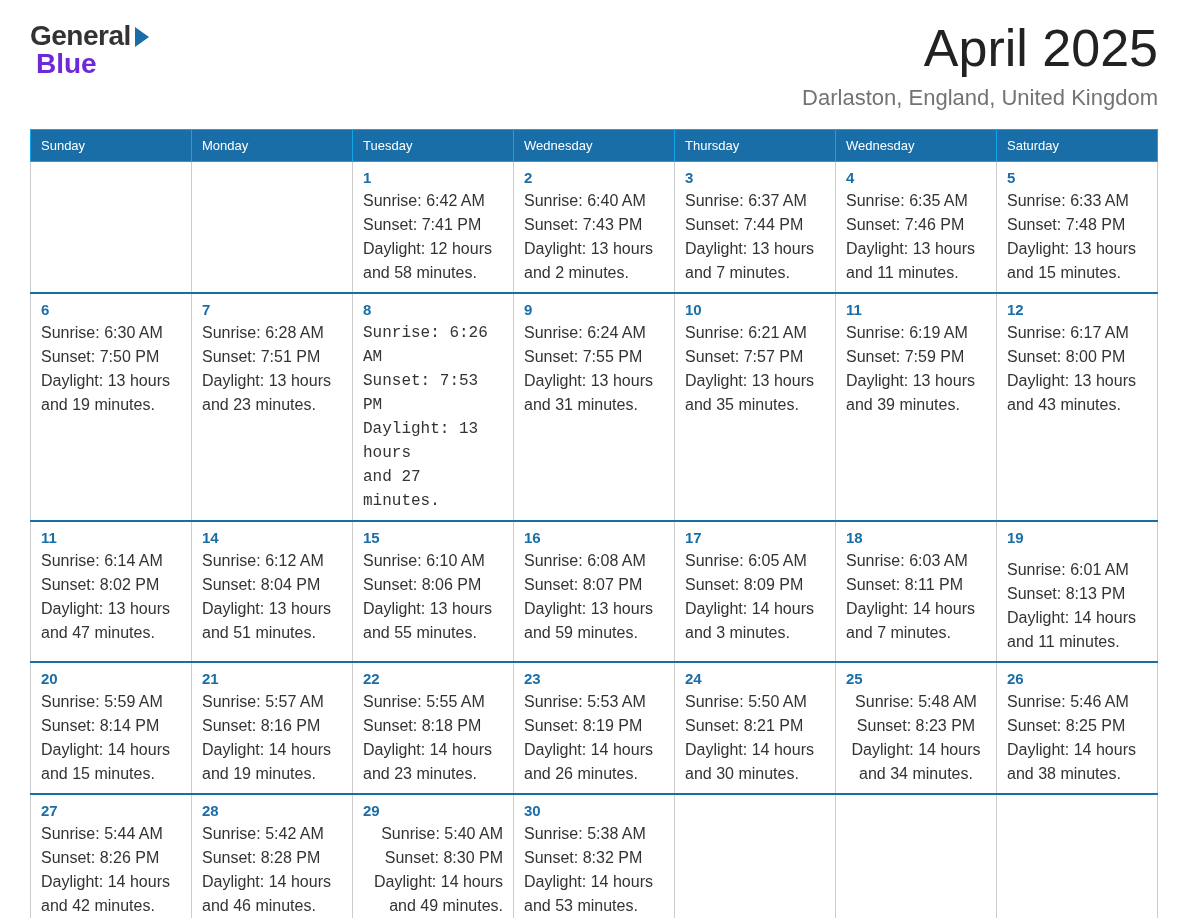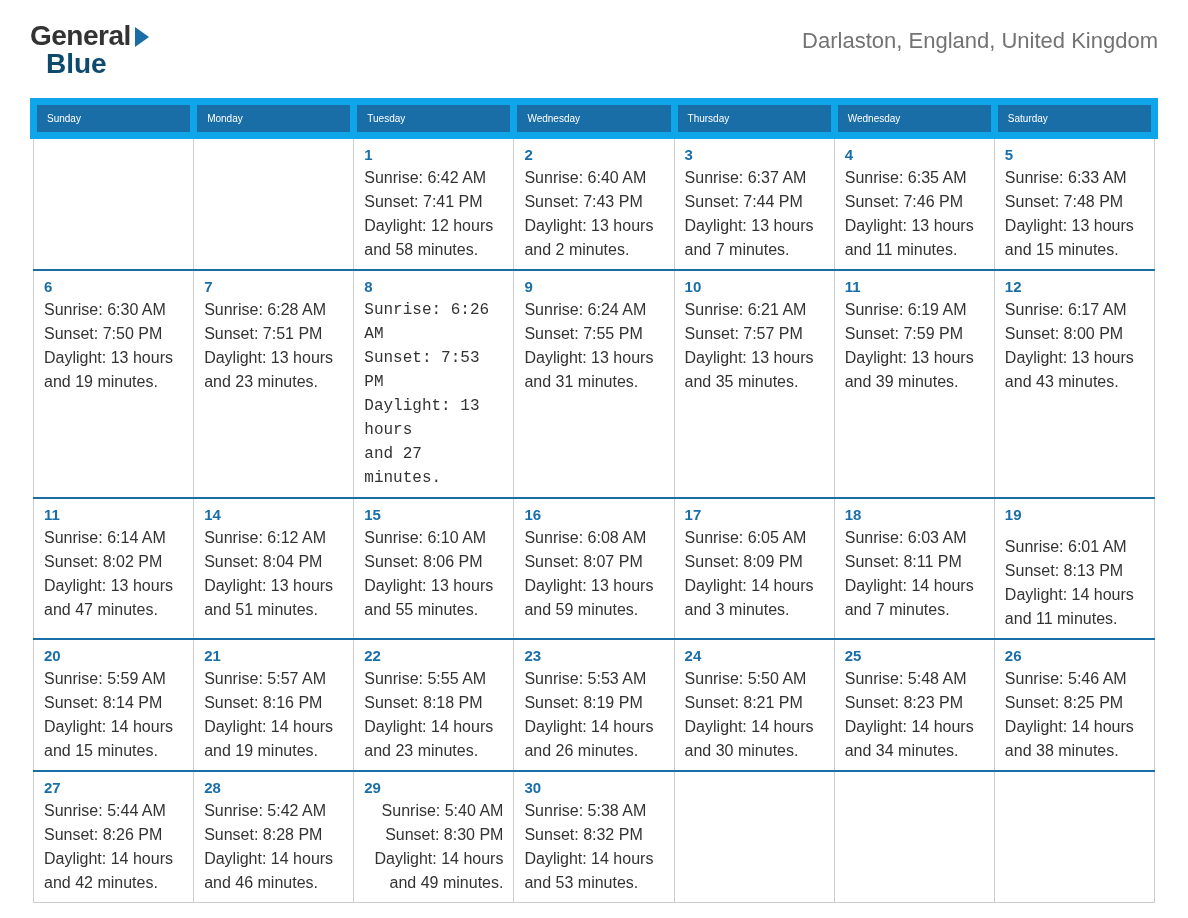--- a/index.html
+++ b/index.html
@@ -36,23 +36,23 @@
       height: 0;
       border-left: 14px solid #1a6ea8;
       border-top: 10px solid transparent;
       border-bottom: 10px solid transparent;
       margin-left: 4px;
       margin-top: 2px;
     }
     .logo-blue {
       font-size: 28px;
       font-weight: bold;
-      color: #0c4a6e;
+      color: #6d28d9;
       margin-top: -4px;
-      margin-left: 16px;
+      margin-left: 6px;
     }
     .title-section {
       text-align: right;
     }
     .month-title {
       font-size: 52px;
       font-weight: normal;
       color: #222;
       line-height: 1.1;
     }
@@ -61,25 +61,25 @@
       color: #737373;
       margin-top: 8px;
     }
     .calendar {
       width: 100%;
       border-collapse: collapse;
     }
     .calendar th {
       background: #1a6ea8;
       color: #fff;
-      font-size: 10px;
+      font-size: 13px;
       font-weight: normal;
       padding: 8px 10px;
       text-align: left;
-      border: 7px solid #0ea5e9;
+      border: 1px solid #0ea5e9;
     }
     .calendar td {
       border: 1px solid #ccc;
       vertical-align: top;
       padding: 7px 10px;
       width: 14.28%;
       min-height: 100px;
     }
     .day-number {
       font-size: 15px;
@@ -108,20 +108,21 @@
 
 <div class="header">
   <div class="logo">
     <div class="logo-top">
       <span class="logo-general">General</span>
       <div class="logo-arrow"></div>
     </div>
     <span class="logo-blue">Blue</span>
   </div>
   <div class="title-section">
+    <div class="month-title">April 2025</div>
     <div class="location-title">Darlaston, England, United Kingdom</div>
   </div>
 </div>
 
 <table class="calendar">
   <thead>
     <tr>
     <th>Sunday</th>
         <th>Monday</th>
         <th>Tuesday</th>
@@ -304,21 +305,21 @@
         </td>
         <td>
           <span class="day-number">24</span>
           <div class="day-info" style="white-space: pre-line;">Sunrise: 5:50 AM
 Sunset: 8:21 PM
 Daylight: 14 hours
 and 30 minutes.</div>
         </td>
         <td>
           <span class="day-number">25</span>
-          <div class="day-info" style="white-space: pre-line;">Sunrise: 5:48 AM
+          <div class="day-info" style="white-space: pre-line; text-align: center;">Sunrise: 5:48 AM
 Sunset: 8:23 PM
 Daylight: 14 hours
 and 34 minutes.</div>
         </td>
         <td>
           <span class="day-number">26</span>
           <div class="day-info" style="white-space: pre-line;">Sunrise: 5:46 AM
 Sunset: 8:25 PM
 Daylight: 14 hours
 and 38 minutes.</div>

